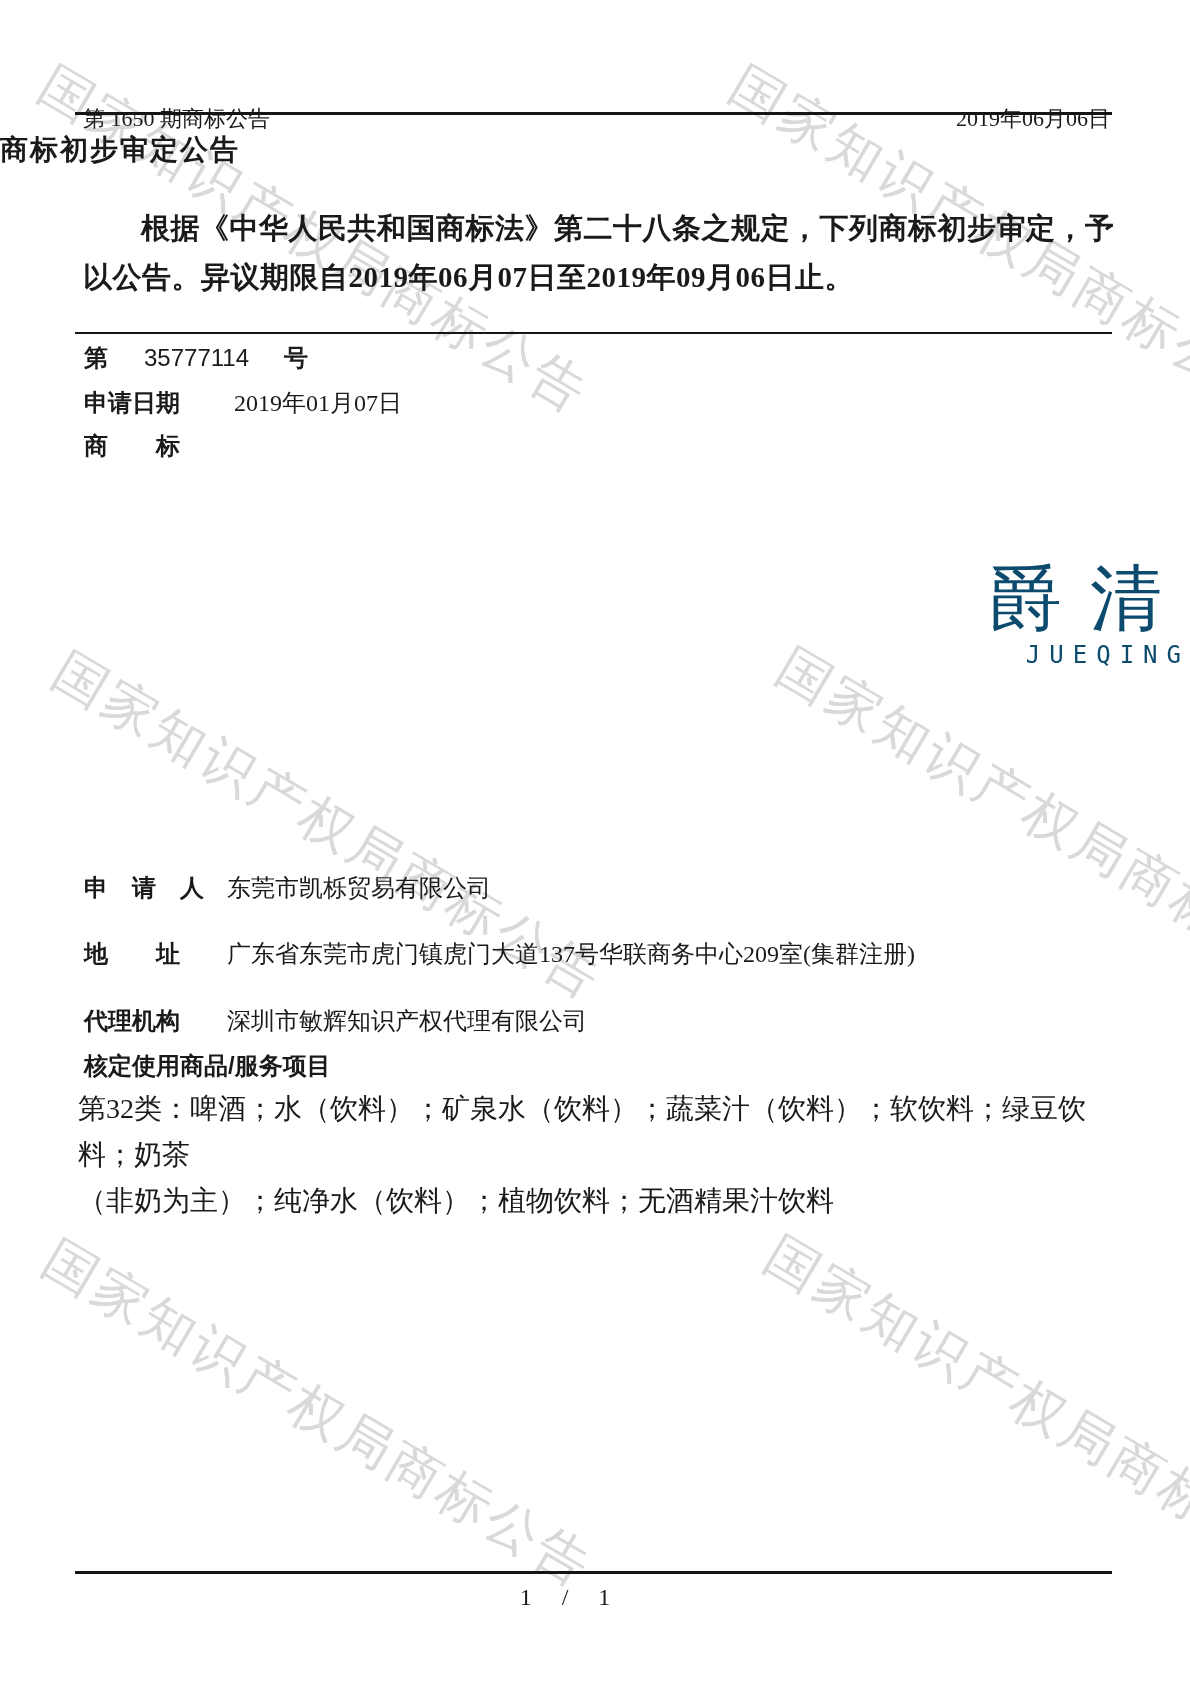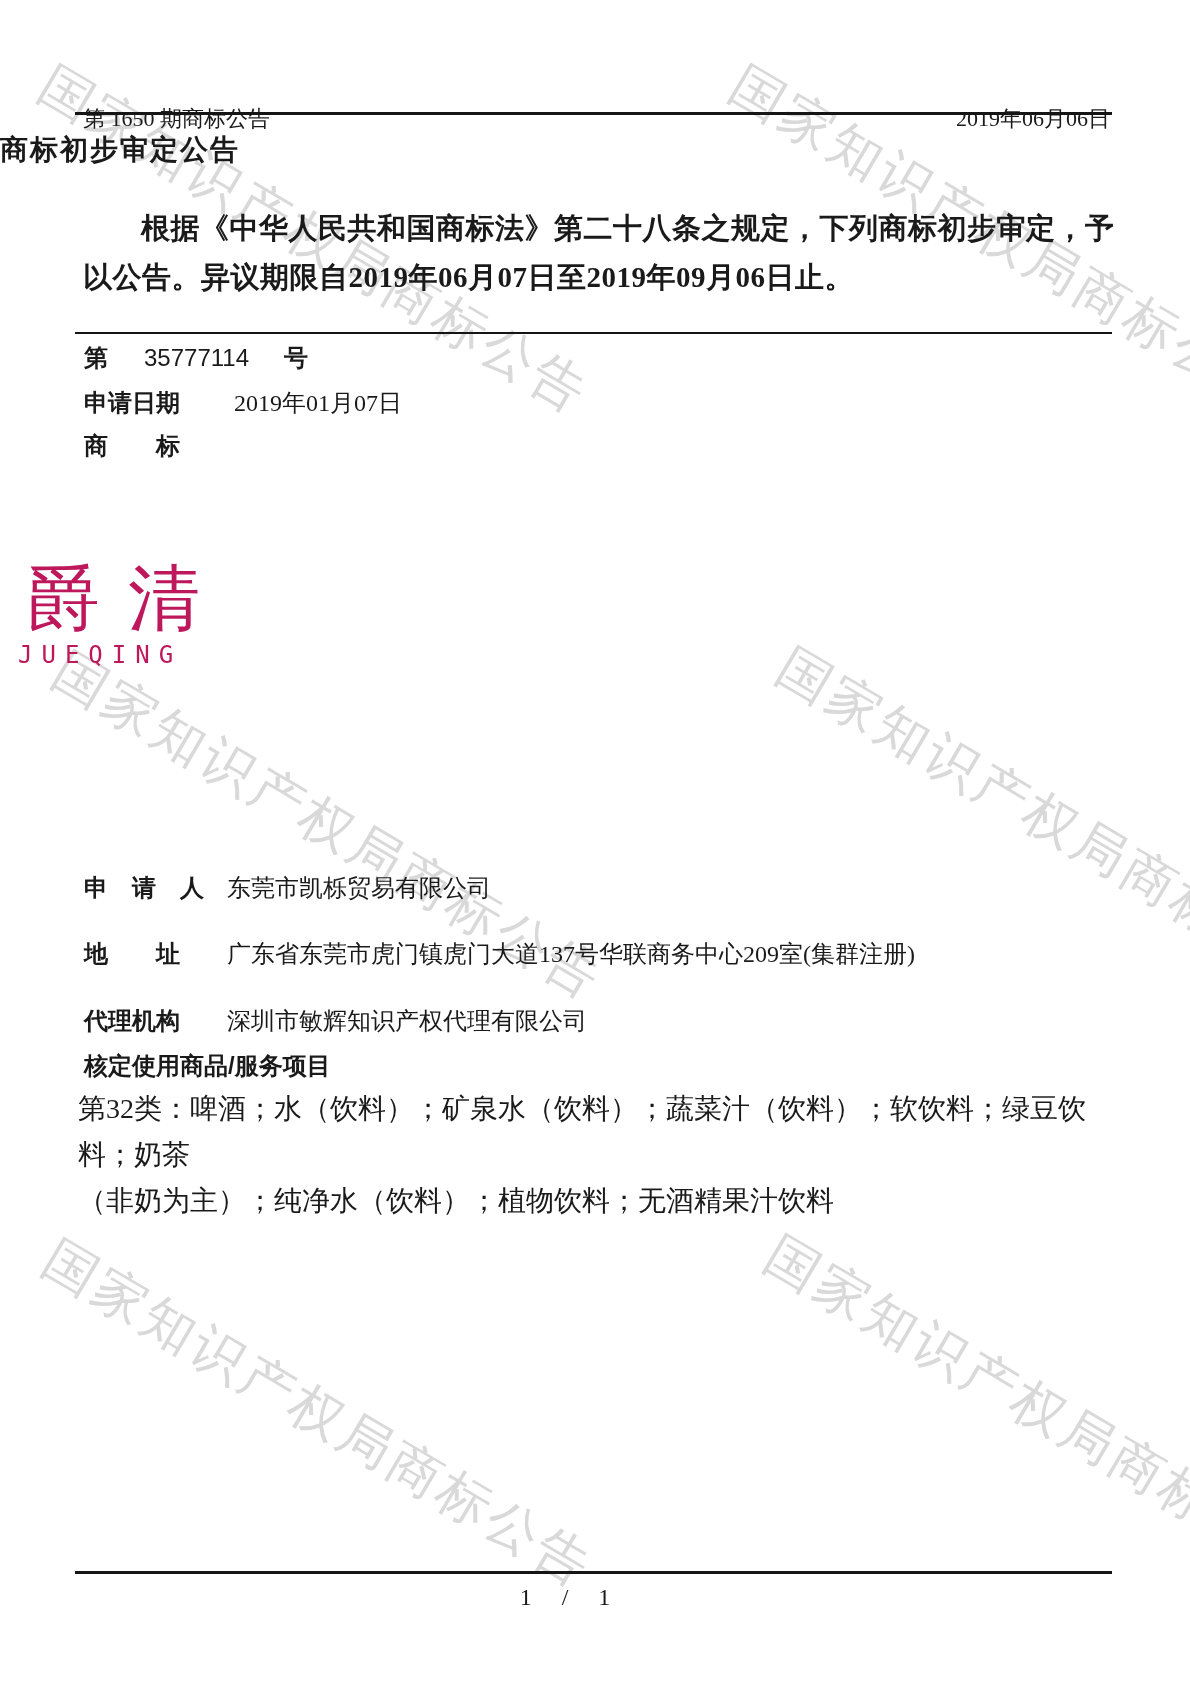--- a/index.html
+++ b/index.html
@@ -70,21 +70,21 @@
   .row-mark { top: 430px; }
   .lbl { font-weight: bold; font-family: "Liberation Sans", "DejaVu Sans", sans-serif; }
   .reg-prefix { display: inline-block; width: 60px; }
   .reg-number { display: inline-block; width: 140px; font-weight: normal;
                 font-family: Liberation Sans, sans-serif; }
   .date-label { display: inline-block; width: 150px; }
   .val { font-family: "Liberation Serif", "DejaVu Serif", serif; font-weight: normal; }
 
   .logo {
     position: absolute; left: 0; width: 100%; top: 556px;
-    text-align: left; color: #be185d;
+    text-align: right; color: #0c4a6e;
   }
   .logo-cn {
     font-family: "Liberation Sans", "DejaVu Sans", sans-serif;
     font-weight: 300;
     font-size: 72px; line-height: 84px;
     letter-spacing: 28px; padding-left: 28px;
   }
   .logo-latin {
     font-family: "DejaVu Sans Mono", "Liberation Mono", monospace;
     font-size: 24px; line-height: 28px;

